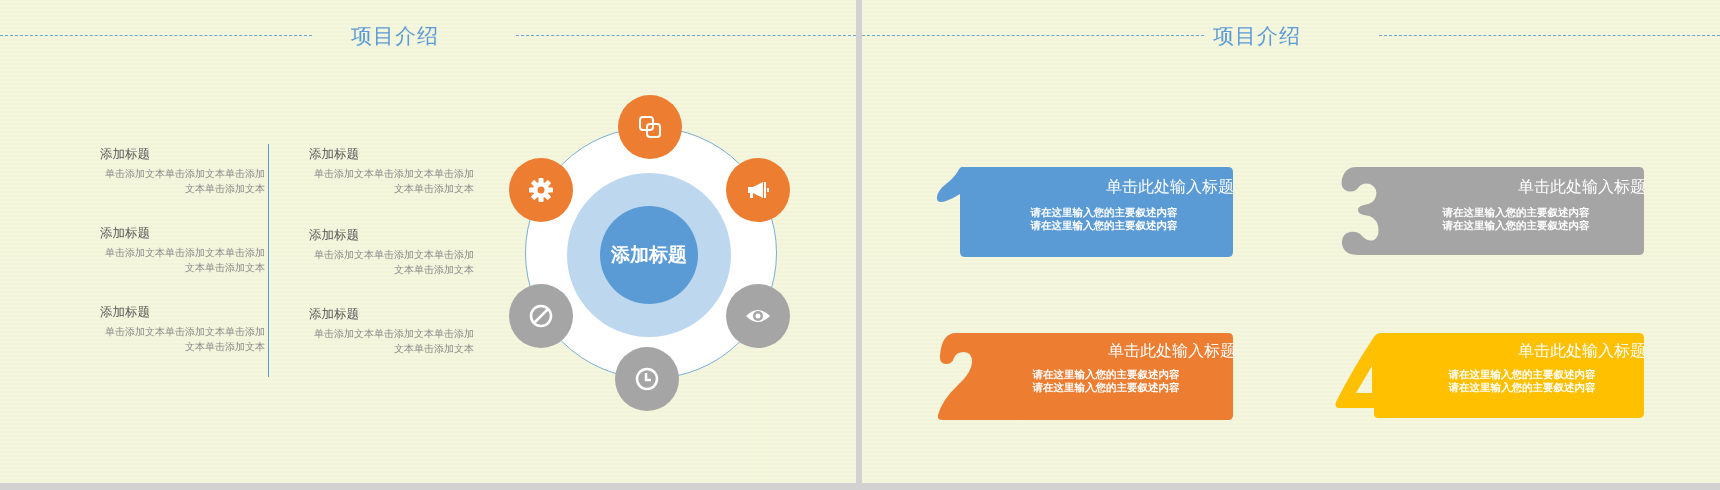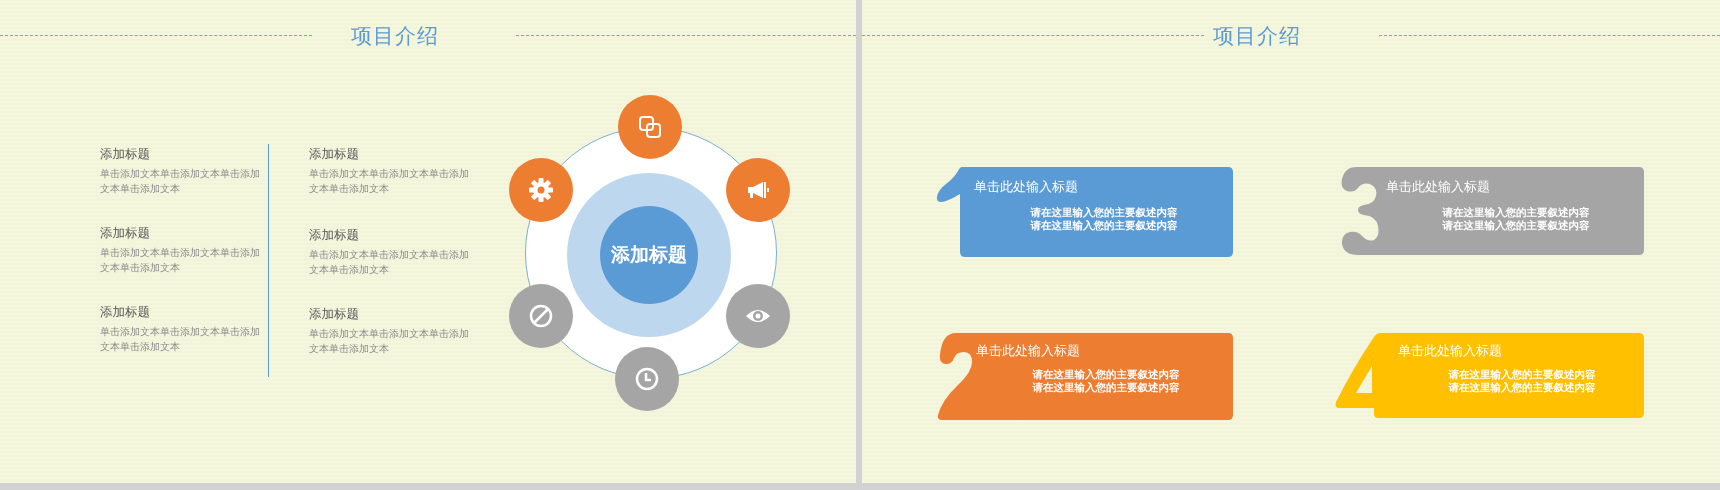--- a/index.html
+++ b/index.html
@@ -19,21 +19,21 @@
     .title-line { position: absolute; top: 13px; height: 0; border-top: 1px dashed #6ea7cf; }
     .title-text {
       position: absolute; top: 0; height: 28px; line-height: 28px;
       color: #5b9bd5; font-size: 21px; letter-spacing: 1px; text-align: center;
     }
 
     
     .col { position: absolute; top: 145px; width: 160px; }
     .item { position: absolute; left: 0; width: 165px; }
     .item-title { font-size: 12.5px; color: #555; line-height: 18px; }
-    .item-desc { font-size: 10px; color: #8a8a8a; line-height: 15px; margin-top: 3px; word-break: break-all; }
+    .item-desc { font-size: 10px; color: #8a8a8a; line-height: 15px; margin-top: 3px; word-break: break-all; text-align: right; }
     .vdivider { position: absolute; left: 268px; top: 144px; width: 1px; height: 233px; background: #5b9bd5; }
 
     
     .diagram { position: absolute; left: 505px; top: 95px; width: 300px; height: 320px; }
     .ring-outer {
       position: absolute; left: 20px; top: 32px; width: 252px; height: 252px; border-radius: 50%;
       background: #ffffff; border: 1px solid #7aaed6;
     }
     .ring-mid {
       position: absolute; left: 62px; top: 78px; width: 164px; height: 164px; border-radius: 50%;
@@ -49,22 +49,22 @@
       display: flex; align-items: center; justify-content: center;
     }
     .node.orange { background: #ed7d31; }
     .node.grey { background: #a5a5a5; }
     .node svg { width: 30px; height: 30px; }
 
     
     .card { position: absolute; width: 300px; height: 92px; }
     .card-shape { position: absolute; left: 0; top: 0; }
     .card-title {
-      position: absolute; left: 60px; right: 0; top: 15px; text-align: left;
-      color: #fff; font-size: 13px; line-height: 18px;
+      position: absolute; left: 60px; right: 0; top: 15px; text-align: right;
+      color: #fff; font-size: 16px; line-height: 18px;
     }
     .card-desc {
       position: absolute; left: 60px; right: 0; top: 40px; text-align: center;
       color: #fff; font-size: 10.5px; line-height: 13px; font-weight: bold;
     }
   </style>
 </head>
 <body>
 
 <div class="slide" id="slide-left">

